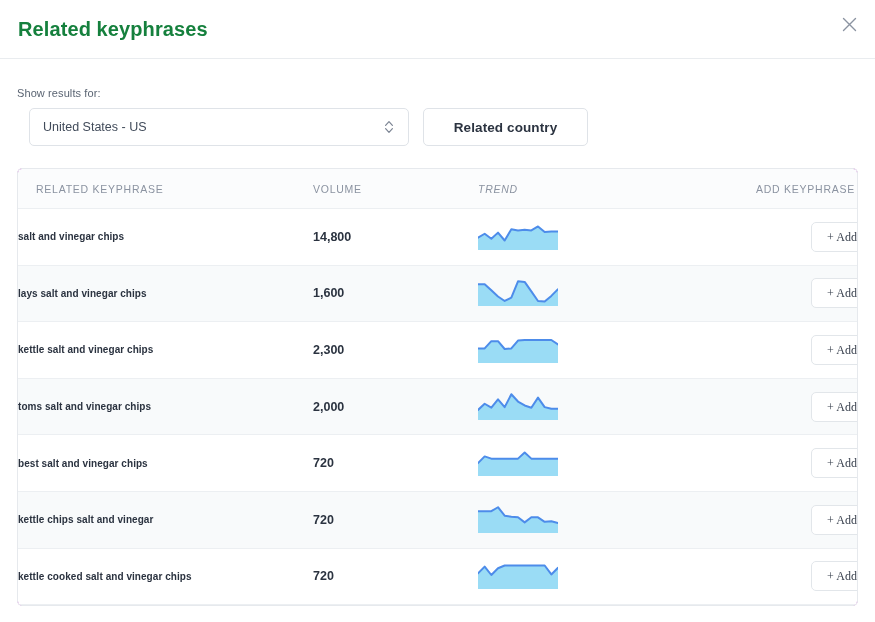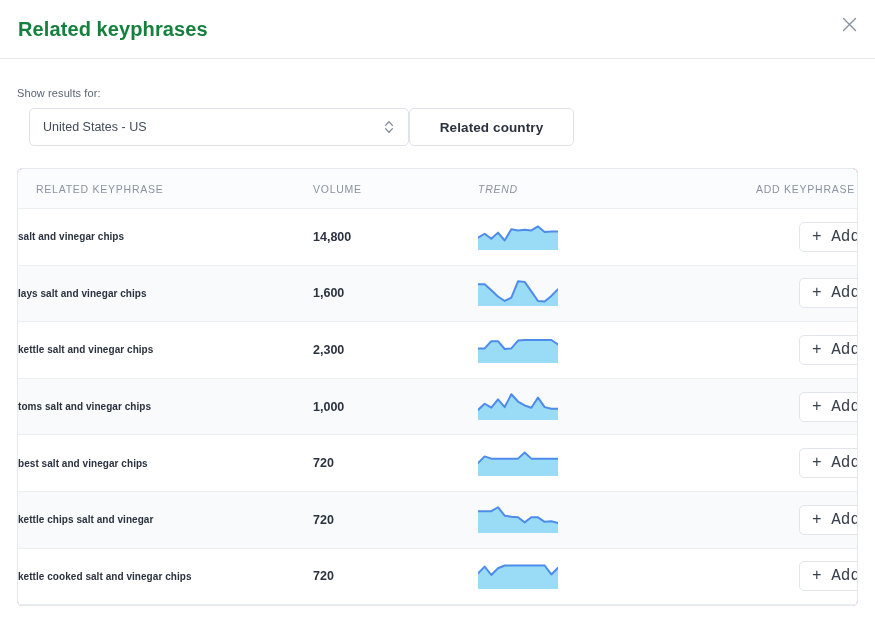--- a/index.html
+++ b/index.html
@@ -71,20 +71,21 @@
     font-size: 11px;
     color: #5a6472;
     margin-top: 28px;
     margin-bottom: 9px;
     letter-spacing: 0.1px;
   }
 
   .controls-row {
     display: flex;
     align-items: center;
+    gap: 14px;
     margin-bottom: 22px;
     padding-left: 12px;
   }
 
   .country-select {
     position: relative;
     width: 380px;
     height: 38px;
     border: 1px solid #dfe3e8;
     border-radius: 5px;
@@ -184,22 +185,22 @@
     padding-right: 18px;
   }
   .add-btn {
     display: inline-block;
     min-width: 62px;
     height: 30px;
     line-height: 28px;
     border: 1px solid #e2e6ea;
     border-radius: 5px;
     background: #ffffff;
-    font-family: Liberation Mono, monospace;
-    font-size: 16px;
+    font-family: Liberation Serif, serif;
+    font-size: 12px;
     color: #39414e;
     cursor: pointer;
     padding: 0 12px;
     text-align: center;
   }
 </style>
 </head>
 <body>
 
 <div class="modal">
@@ -266,21 +267,21 @@
               <td class="cell-keyphrase">kettle salt and vinegar chips</td>
               <td class="cell-volume">2,300</td>
               <td class="cell-trend"><span style="display: inline-block;"><svg class="spark" viewBox="0 0 80 30" width="80" height="30" preserveAspectRatio="none">
                     <path d="M0.00 15.44 L6.67 15.44 L13.33 8.16 L20.00 8.16 L26.67 16.00 L33.33 15.44 L40.00 7.60 L46.67 7.04 L53.33 7.04 L60.00 7.04 L66.67 7.04 L73.33 7.04 L80.00 11.52 L80 30 L0 30 Z" fill="#9adcf5"></path>
                     <path d="M0.00 15.44 L6.67 15.44 L13.33 8.16 L20.00 8.16 L26.67 16.00 L33.33 15.44 L40.00 7.60 L46.67 7.04 L53.33 7.04 L60.00 7.04 L66.67 7.04 L73.33 7.04 L80.00 11.52" fill="none" stroke="#4d8cea" stroke-width="2" stroke-linejoin="round" stroke-linecap="round" vector-effect="non-scaling-stroke"></path>
                   </svg></span></td>
               <td class="cell-add"><button class="add-btn">+ Add</button></td>
             </tr>
             <tr class="kp-row even">
               <td class="cell-keyphrase">toms salt and vinegar chips</td>
-              <td class="cell-volume">1,000</td>
+              <td class="cell-volume">2,000</td>
               <td class="cell-trend"><span style="display: inline-block;"><svg class="spark" viewBox="0 0 80 30" width="80" height="30" preserveAspectRatio="none">
                     <path d="M0.00 19.92 L6.67 13.76 L13.33 17.68 L20.00 9.28 L26.67 17.12 L33.33 4.24 L40.00 11.52 L46.67 15.44 L53.33 17.68 L60.00 7.60 L66.67 17.12 L73.33 18.80 L80.00 18.80 L80 30 L0 30 Z" fill="#9adcf5"></path>
                     <path d="M0.00 19.92 L6.67 13.76 L13.33 17.68 L20.00 9.28 L26.67 17.12 L33.33 4.24 L40.00 11.52 L46.67 15.44 L53.33 17.68 L60.00 7.60 L66.67 17.12 L73.33 18.80 L80.00 18.80" fill="none" stroke="#4d8cea" stroke-width="2" stroke-linejoin="round" stroke-linecap="round" vector-effect="non-scaling-stroke"></path>
                   </svg></span></td>
               <td class="cell-add"><button class="add-btn">+ Add</button></td>
             </tr>
             <tr class="kp-row odd">
               <td class="cell-keyphrase">best salt and vinegar chips</td>
               <td class="cell-volume">720</td>
               <td class="cell-trend"><span style="display: inline-block;"><svg class="spark" viewBox="0 0 80 30" width="80" height="30" preserveAspectRatio="none">

